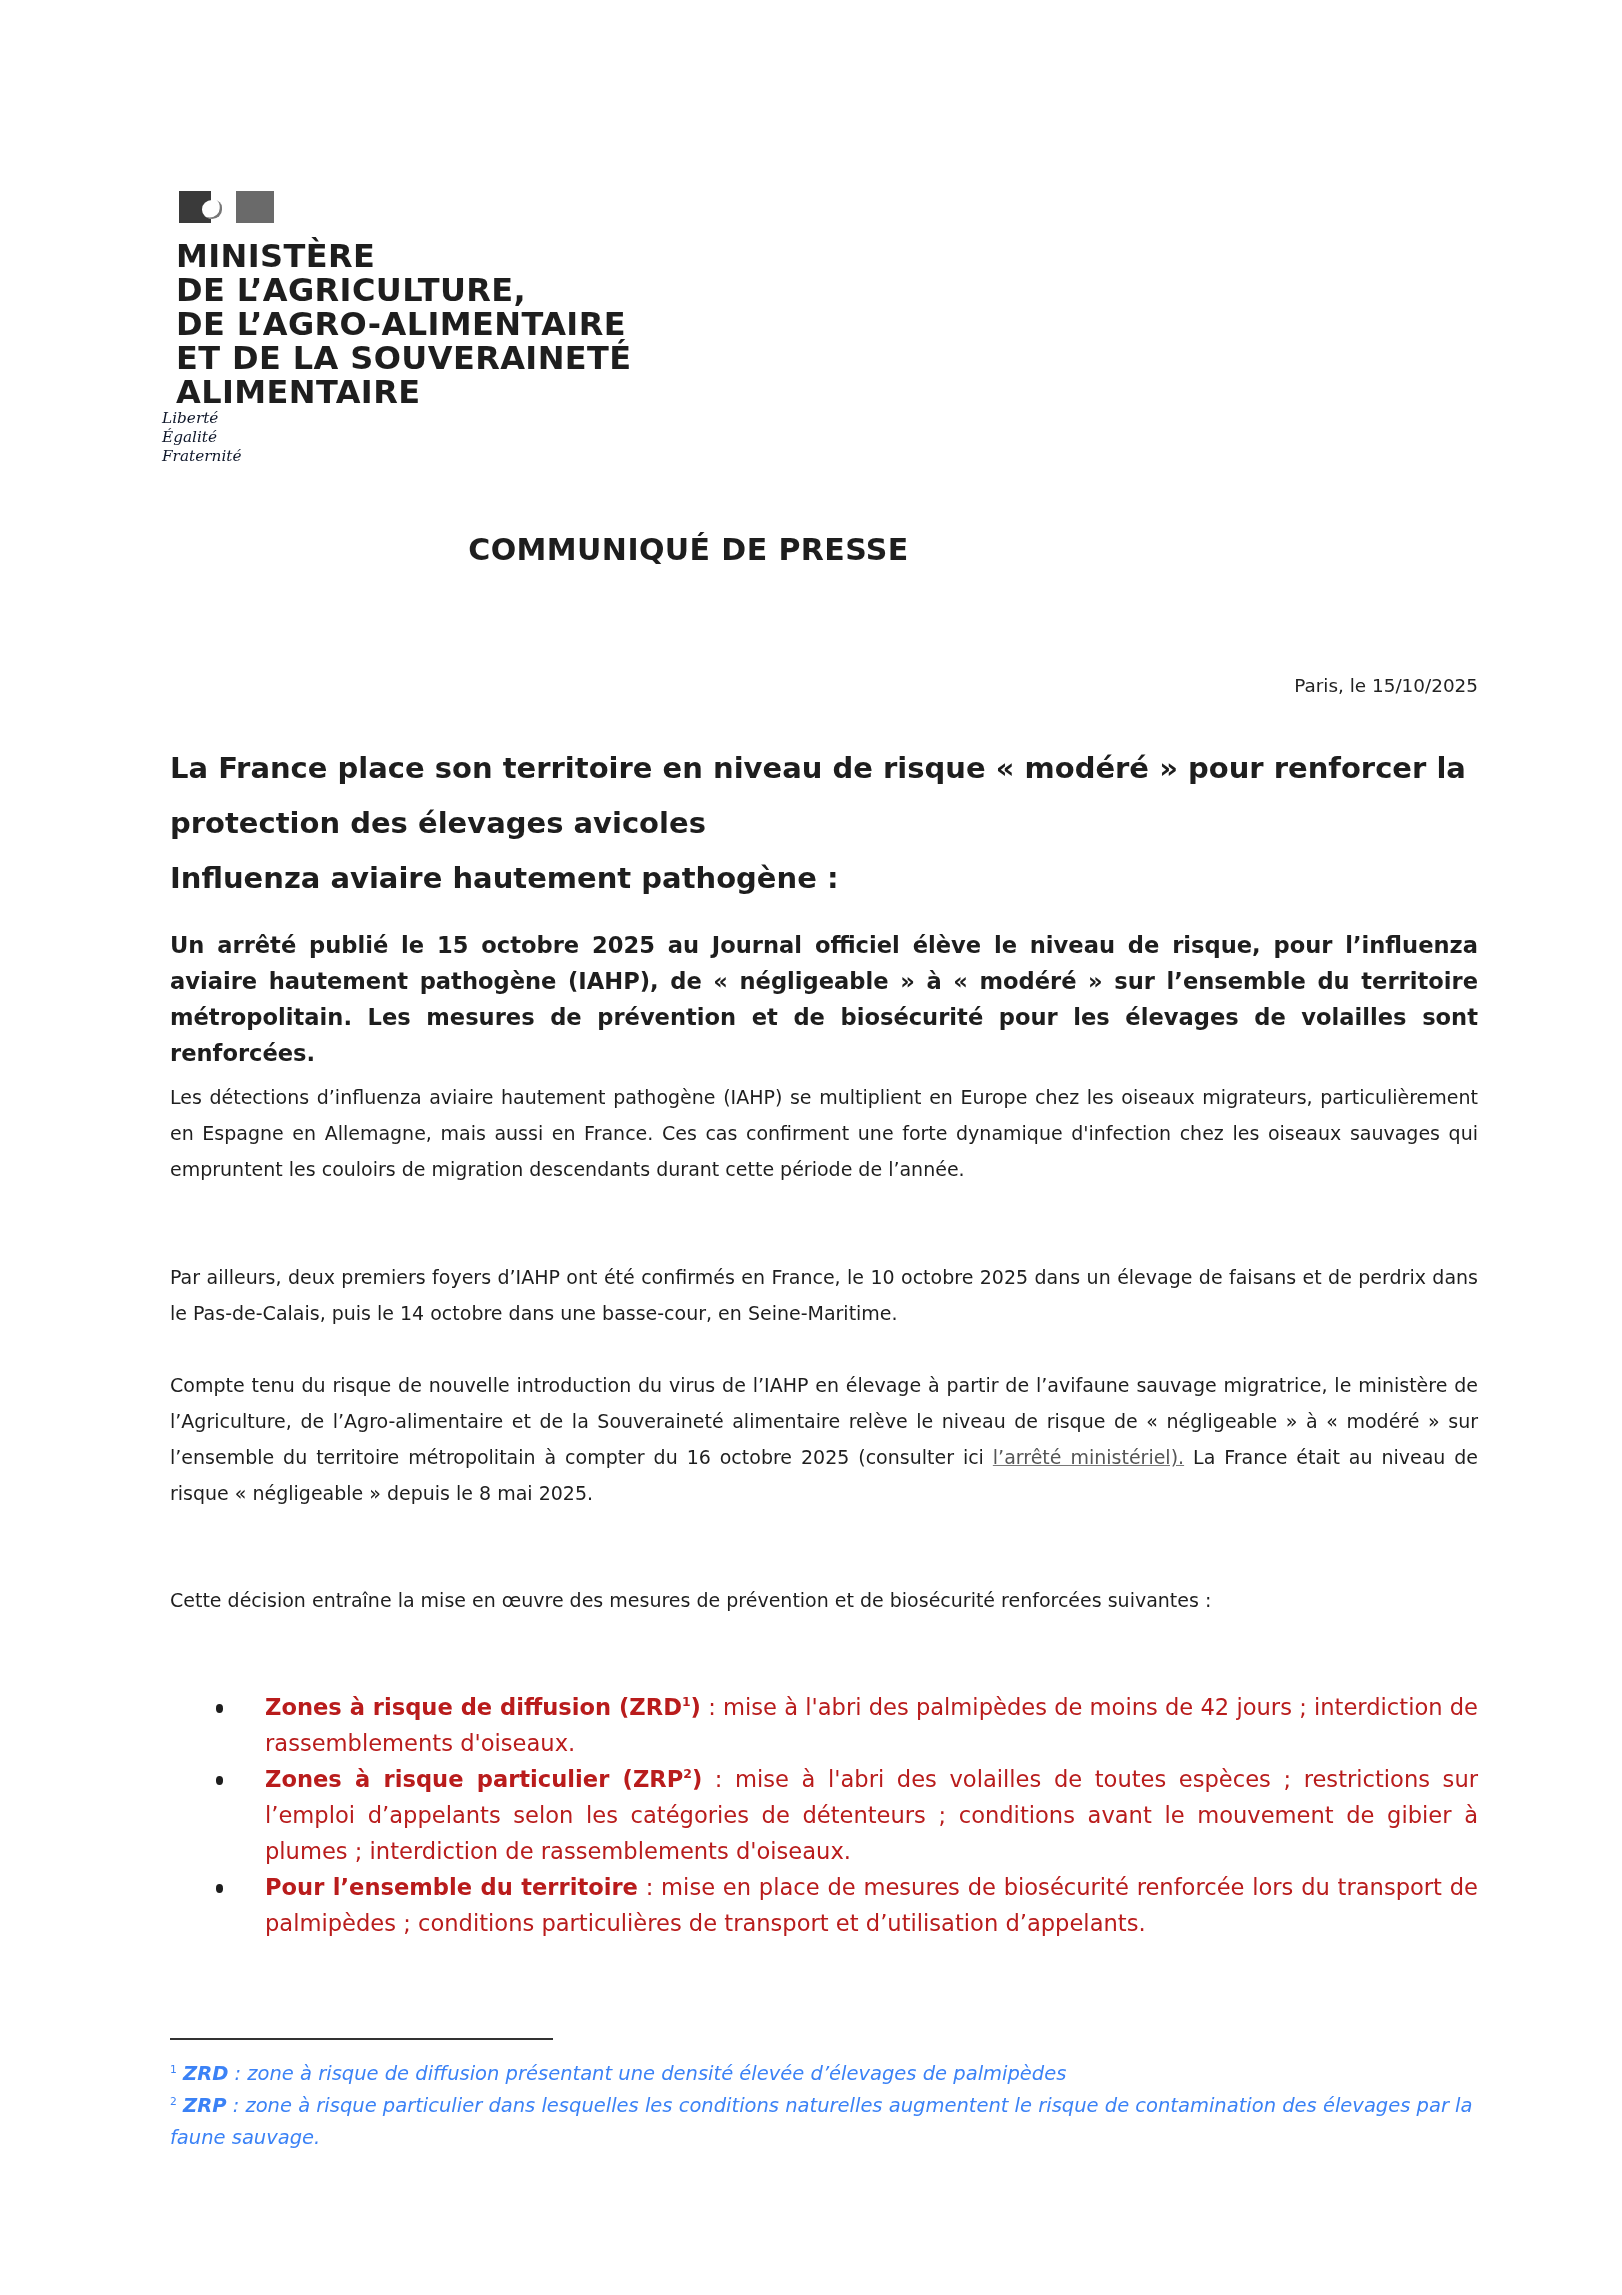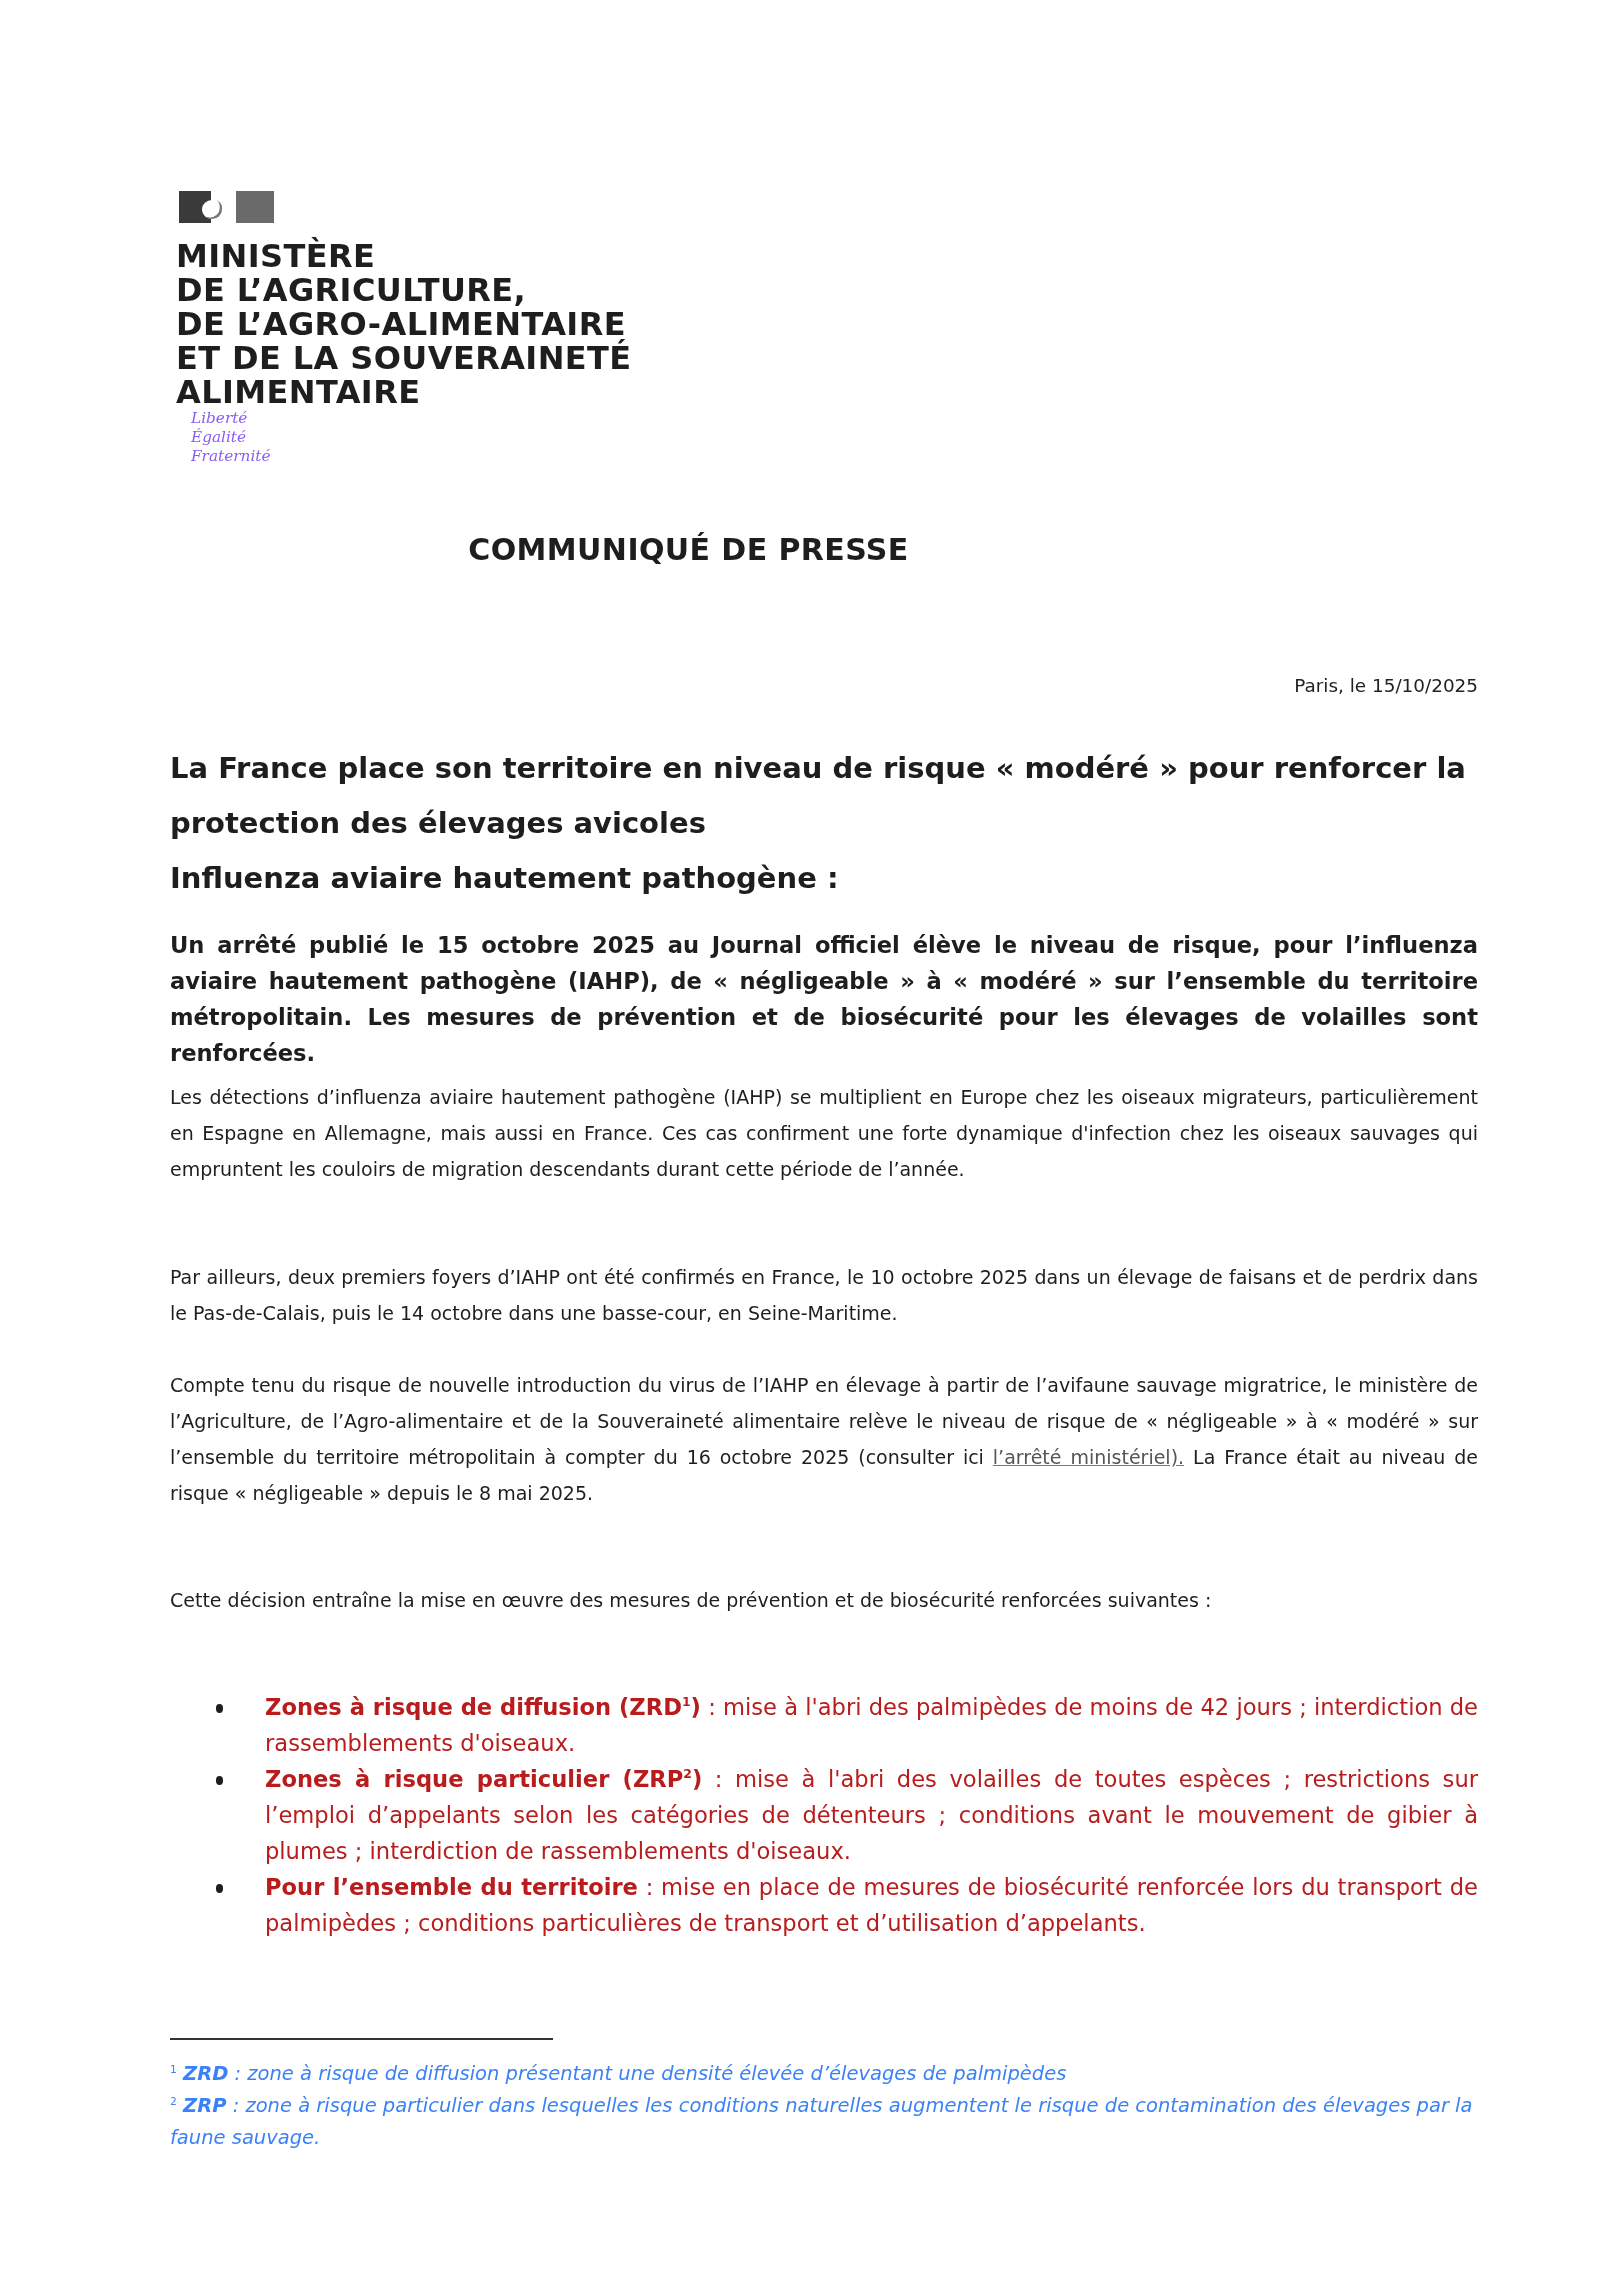--- a/index.html
+++ b/index.html
@@ -22,23 +22,23 @@
     box-shadow: inset -2.3px -1.5px 0 #777;
   }
 
   .ministry {
     position: absolute; left: 176px; top: 239px;
     font-family: "DejaVu Sans", sans-serif; font-weight: bold;
     font-size: 32px; line-height: 34px; letter-spacing: 0.4px; color: #1e1e1e;
   }
   .ministry div { white-space: nowrap; }
   .motto {
-    position: absolute; left: 191px; top: 409px;
+    position: absolute; left: 162px; top: 409px;
     font-family: "DejaVu Serif", serif; font-style: italic;
-    font-size: 15.3px; line-height: 19px; color: #8b5cf6;
+    font-size: 15.3px; line-height: 19px; color: #0f172a;
   }
 
   .communique {
     position: absolute; left: 0; width: 1377px; top: 532px; text-align: center;
     font-family: "DejaVu Sans", sans-serif; font-weight: bold; font-size: 30px;
     letter-spacing: 0.4px; color: #1e1e1e;
   }
   .date {
     position: absolute; right: 145px; top: 675px;
     font-family: "DejaVu Sans", sans-serif; font-size: 18.4px; color: #222;

